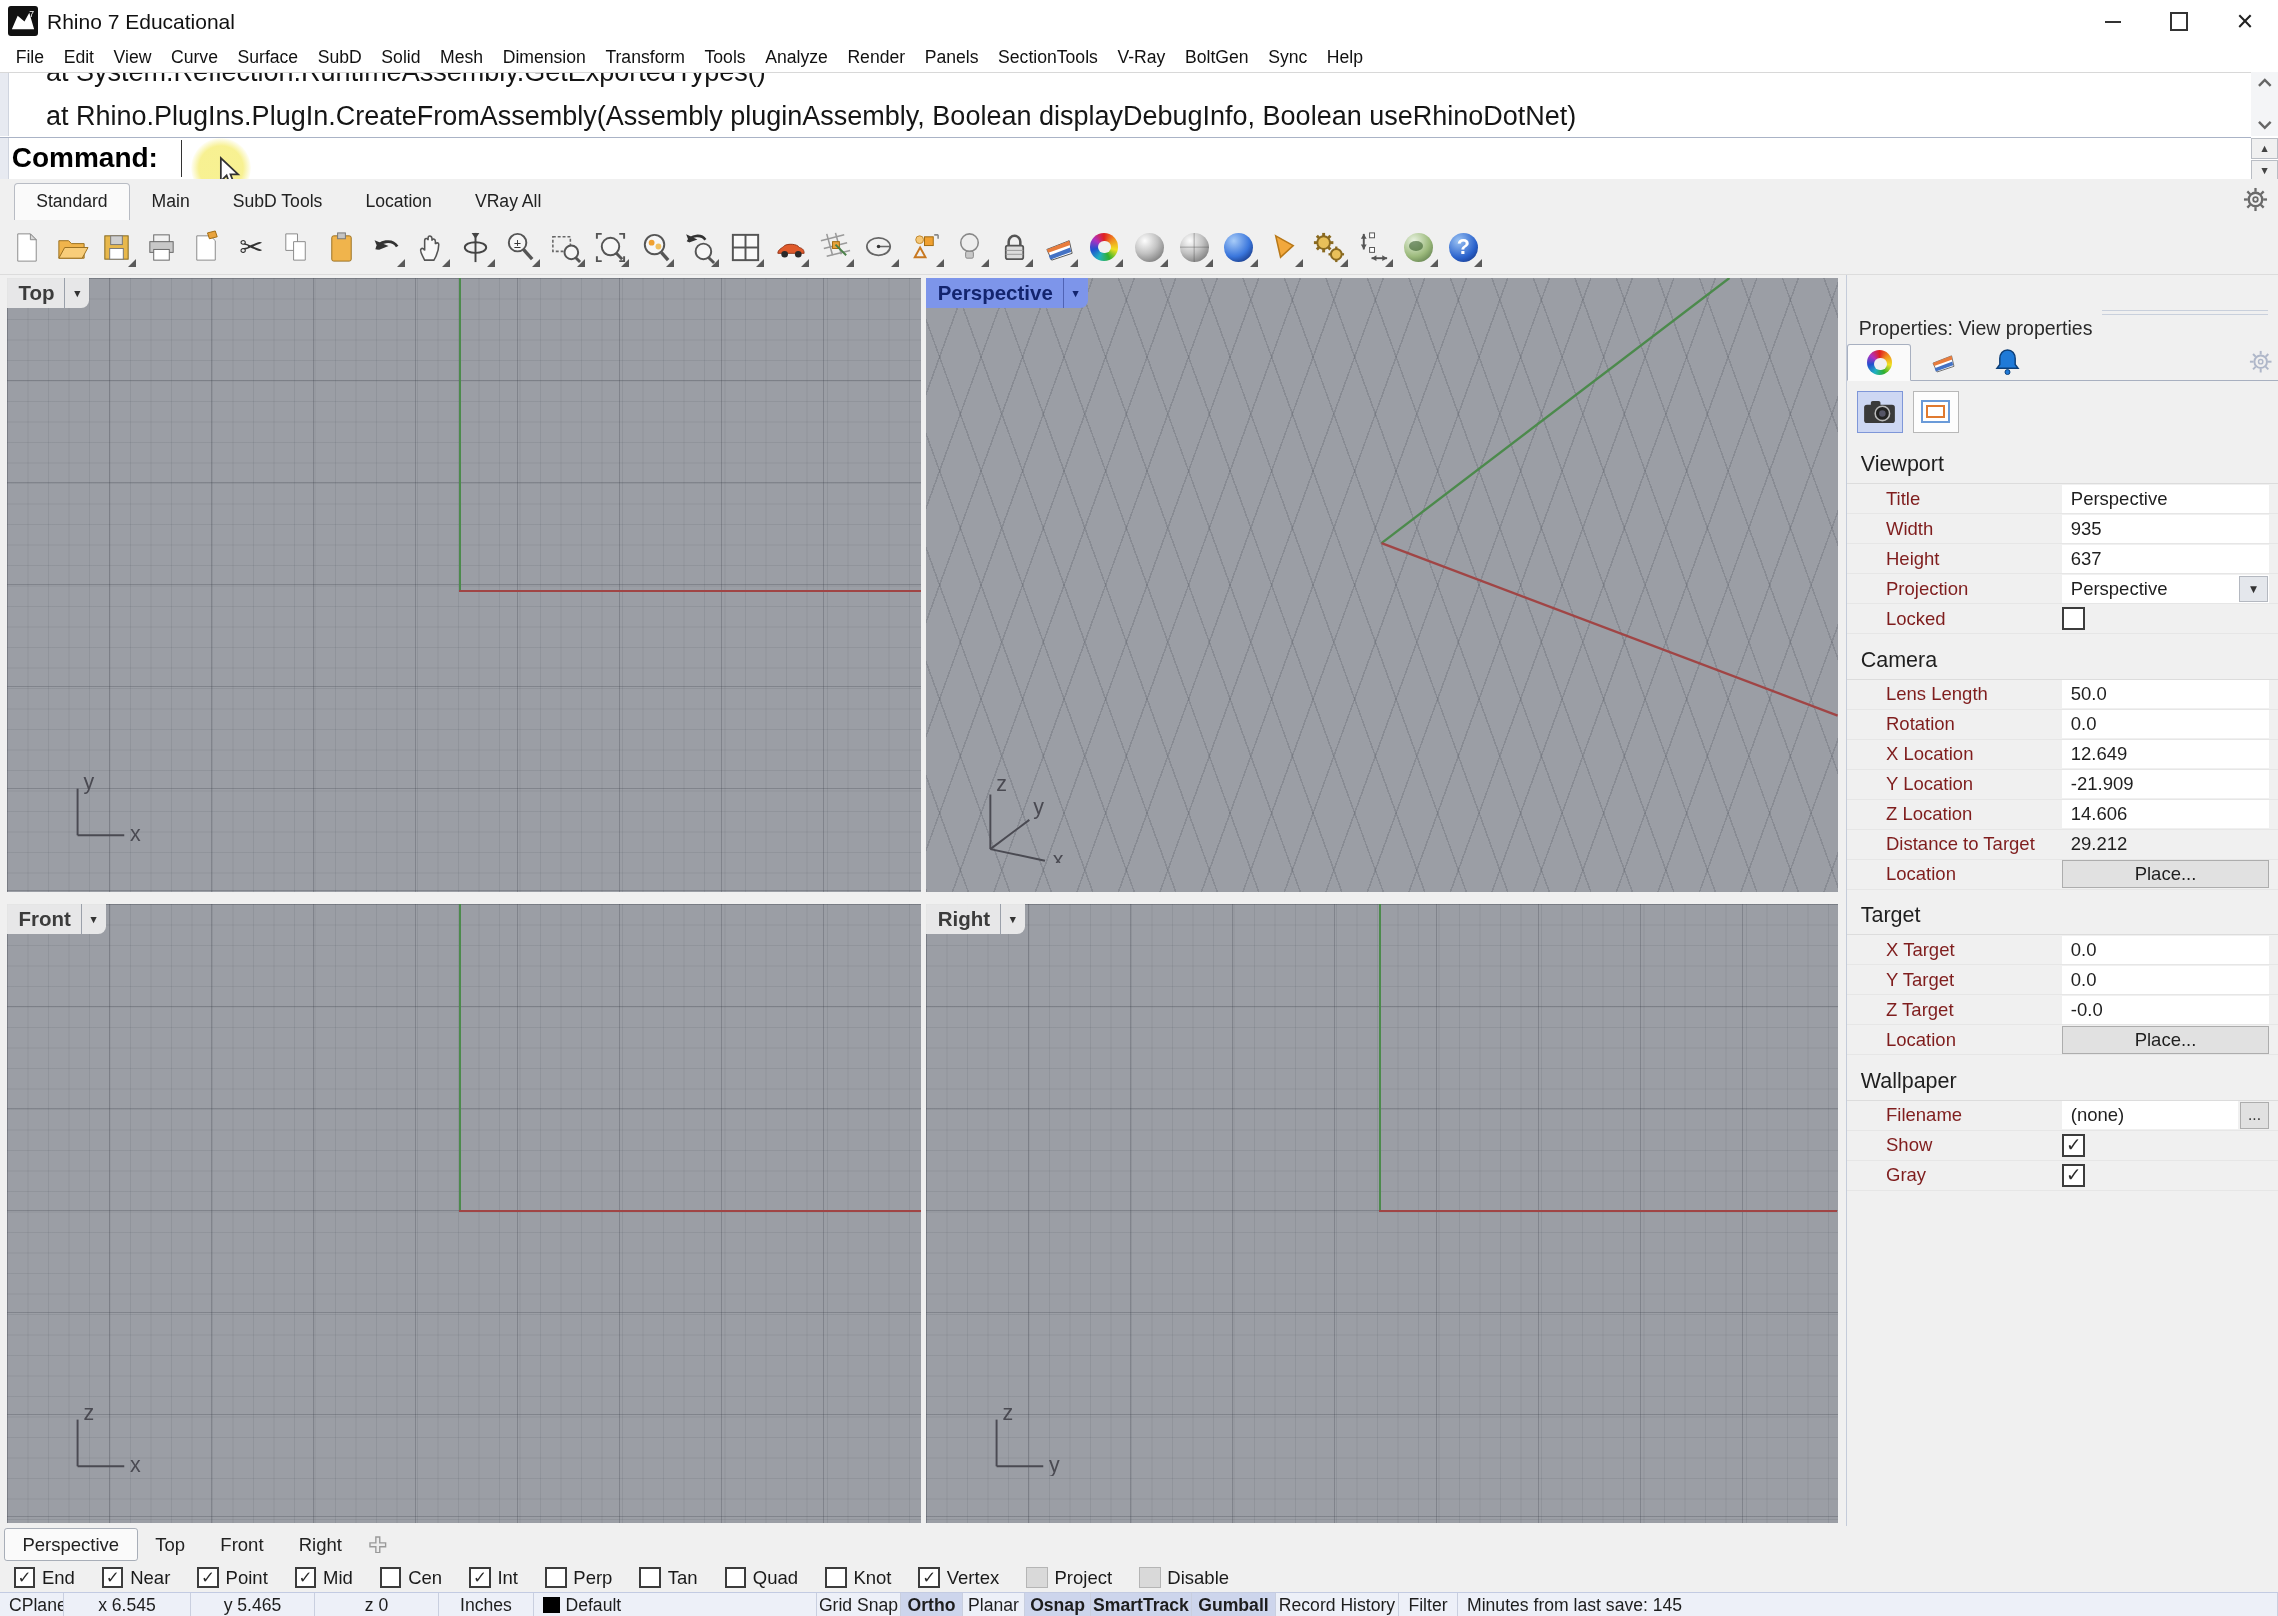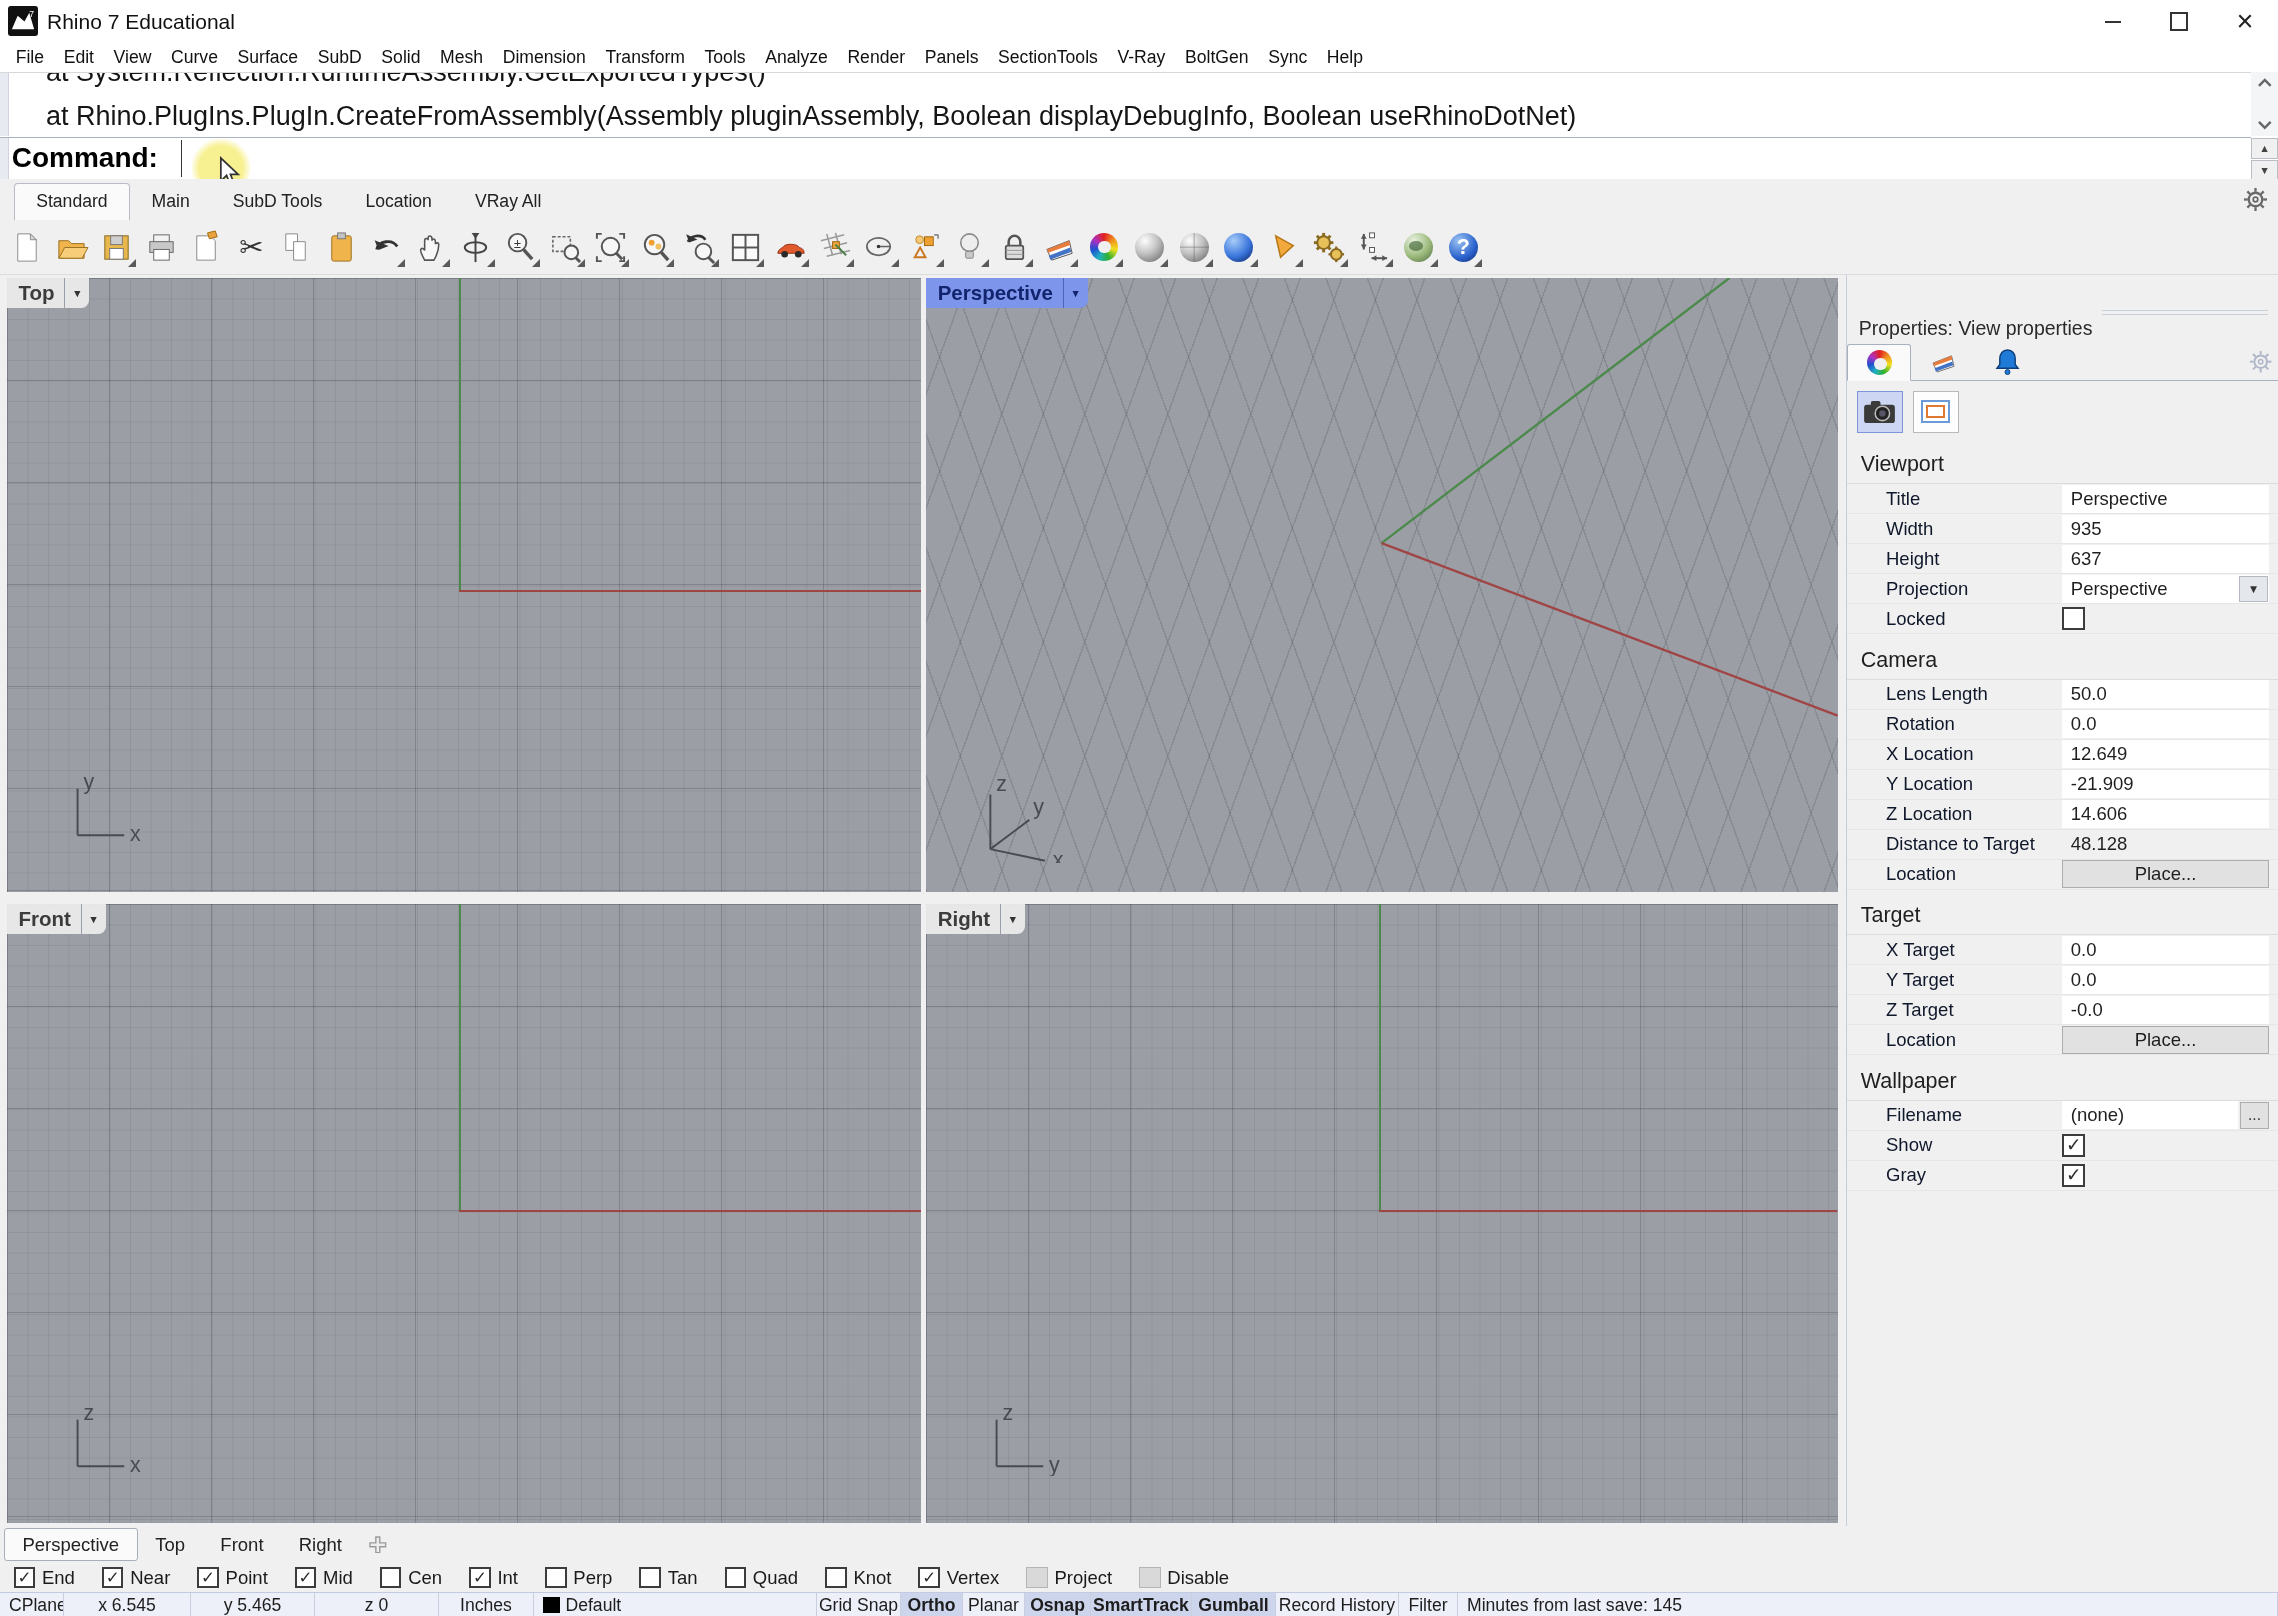--- a/index.html
+++ b/index.html
@@ -101,21 +101,21 @@
   .ptab.active { background:#fafafa; border:1px solid #a8b0c0; border-bottom:1px solid #fafafa; margin-bottom:-1px; border-radius:2.9px 2.9px 0 0; }
   .ptab-gear { position:absolute; right:5.9px; top:5.9px; opacity:.75; }
   .ptools { display:flex; gap:9.8px; padding:9.8px 0 5.9px 9.8px; }
   .ptool { width:46px; height:42px; display:flex; align-items:center; justify-content:center; border:1px solid transparent; }
   .ptool.sel { background:#cdd7f3; border:1px solid #7e96d8; }
   .ptool.plain { background:#fdfdfd; border:1px solid #b8b8b8; }
   .wallicon { width:29px; height:23.4px; border:2.9px solid #6a9ad8; background:#fff; display:flex; align-items:center; justify-content:center; }
   .wallicon > span { display:block; width:19.5px; height:13.7px; border:2px solid #e07a30; background:#fff; }
   .sect-title { font-size:21.5px; color:#1f1f1f; padding:13.7px 0 5.9px 13.7px; border-bottom:1px solid #dcdcdc; }
   .prow { display:flex; align-items:center; height:30px; border-bottom:1px solid #e6e6e6; }
-  .prow .lbl { width:215px; padding-left:39px; font-size:18.5px; color:#0f172a; }
+  .prow .lbl { width:215px; padding-left:39px; font-size:18.5px; color:#7f1d1d; }
   .prow .val { width:207px; height:28px; background:#fff; font-size:18.5px; color:#1f1f1f; display:flex; align-items:center; padding-left:8.8px; position:relative; }
   .prow .val.ro { background:transparent; }
   .prow .val .ddbtn { position:absolute; right:1px; top:1px; width:29px; height:26px; background:#e4e7ec; border:1px solid #b4b8c0; display:flex; align-items:center; justify-content:center; font-size:11.7px; color:#333; }
   .prow .btn { width:207px; height:28px; background:#e1e1e1; border:1px solid #adadad; font-size:18.5px; color:#1f1f1f; display:flex; align-items:center; justify-content:center; }
   .prow .val.file { width:176px; }
   .prow .morebtn { width:29px; height:27px; margin-left:2px; background:#e1e1e1; border:1px solid #adadad; font-size:15.6px; color:#333; display:flex; align-items:flex-end; justify-content:center; padding-bottom:3.9px; }
   .cb { width:23.4px; height:23.4px; background:#fff; border:2px solid #3c3c3c; display:flex; align-items:center; justify-content:center; font-size:18.5px; color:#2a2a2a; }
   .cb.checked::after { content:"\2713"; }
   .cb.disabled { background:#d9d9d9; border:1px solid #b5b5b5; }
 
@@ -637,21 +637,21 @@
       </div>
       <div class="prow">
         <span class="lbl">Z Location</span>
         <div class="val">
             <span>14.606</span>
           </div>
       </div>
       <div class="prow">
         <span class="lbl">Distance to Target</span>
         <div class="val ro">
-            <span>48.128</span>
+            <span>29.212</span>
           </div>
       </div>
       <div class="prow">
         <span class="lbl">Location</span>
         <div class="btn">
             <span>Place...</span>
           </div>
       </div>
 
       <div class="sect-title">Target</div>

